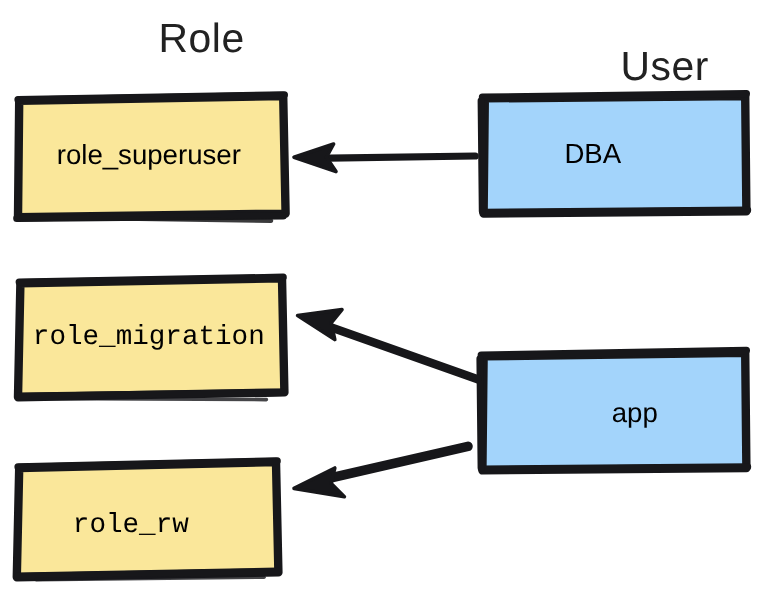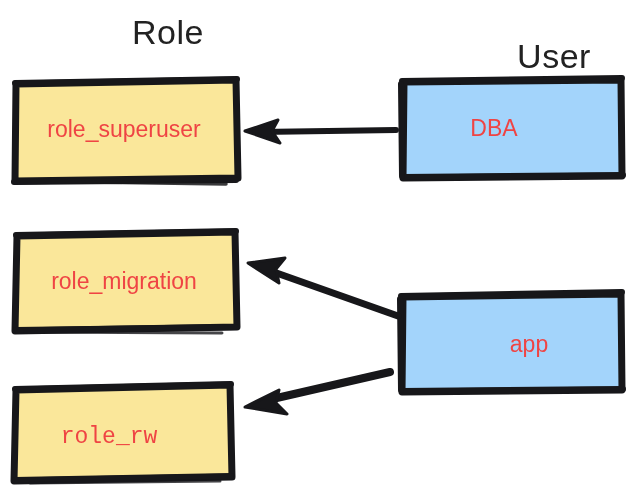--- a/index.html
+++ b/index.html
@@ -44,37 +44,37 @@
     margin-top: 24px;
   }
   .node {
     position: absolute;
     display: flex;
     align-items: center;
     justify-content: center;
     box-sizing: border-box;
     font-size: 23px;
     font-weight: 400;
-    color: #ef4444;
+    color: #000000;
     white-space: nowrap;
   }
   .node .node-label {
     position: relative;
     z-index: 3;
     pointer-events: none;
   }
   
   #n-role-superuser { left: 12px;  top: 78px;  width: 228px; height: 104px; }
   #n-role-migration { left: 12px;  top: 230px; width: 228px; height: 102px; }
   #n-role-rw        { left: 10px;  top: 382px; width: 226px; height: 102px; font-family: Liberation Mono, monospace; }
   #n-dba            { left: 398px; top: 76px;  width: 196px; height: 104px; }
   #n-app            { left: 415px; top: 290px; width: 228px; height: 104px; }
 
   #n-role-superuser .node-label { transform: translate(-2px, -1px); }
-  #n-role-migration .node-label { transform: translate(-2px, 0px); }
+  #n-role-migration .node-label { transform: translate(-2px, 0px); font-family: Liberation Mono, monospace; }
   #n-role-rw        .node-label { transform: translate(-14px, 4px); }
   #n-dba            .node-label { transform: translate(-2px, 0px); }
   #n-app            .node-label { transform: translate(0px, 2px); }
 </style>
 </head>
 <body>
 
 <svg id="canvas" viewBox="0 0 632 494" xmlns="http://www.w3.org/2000/svg">
 
   <g>

